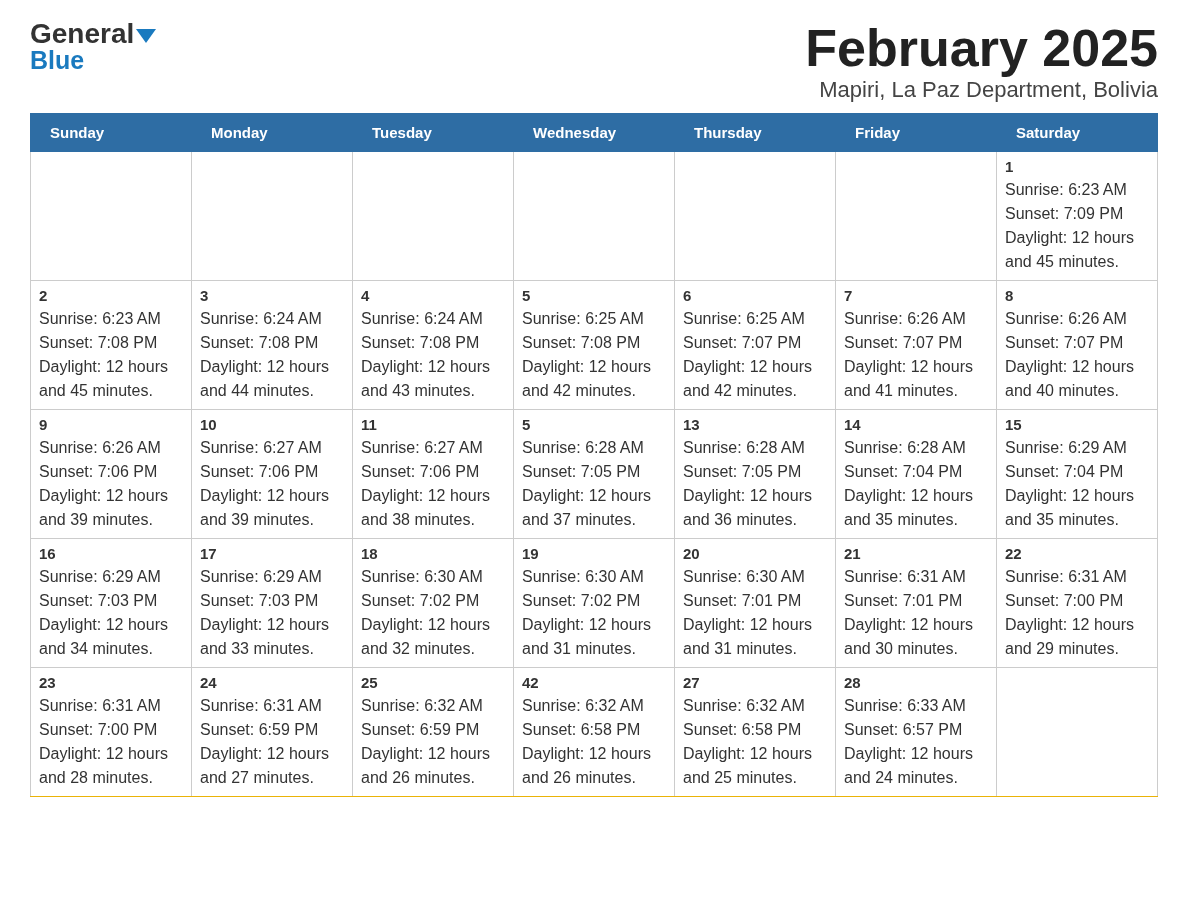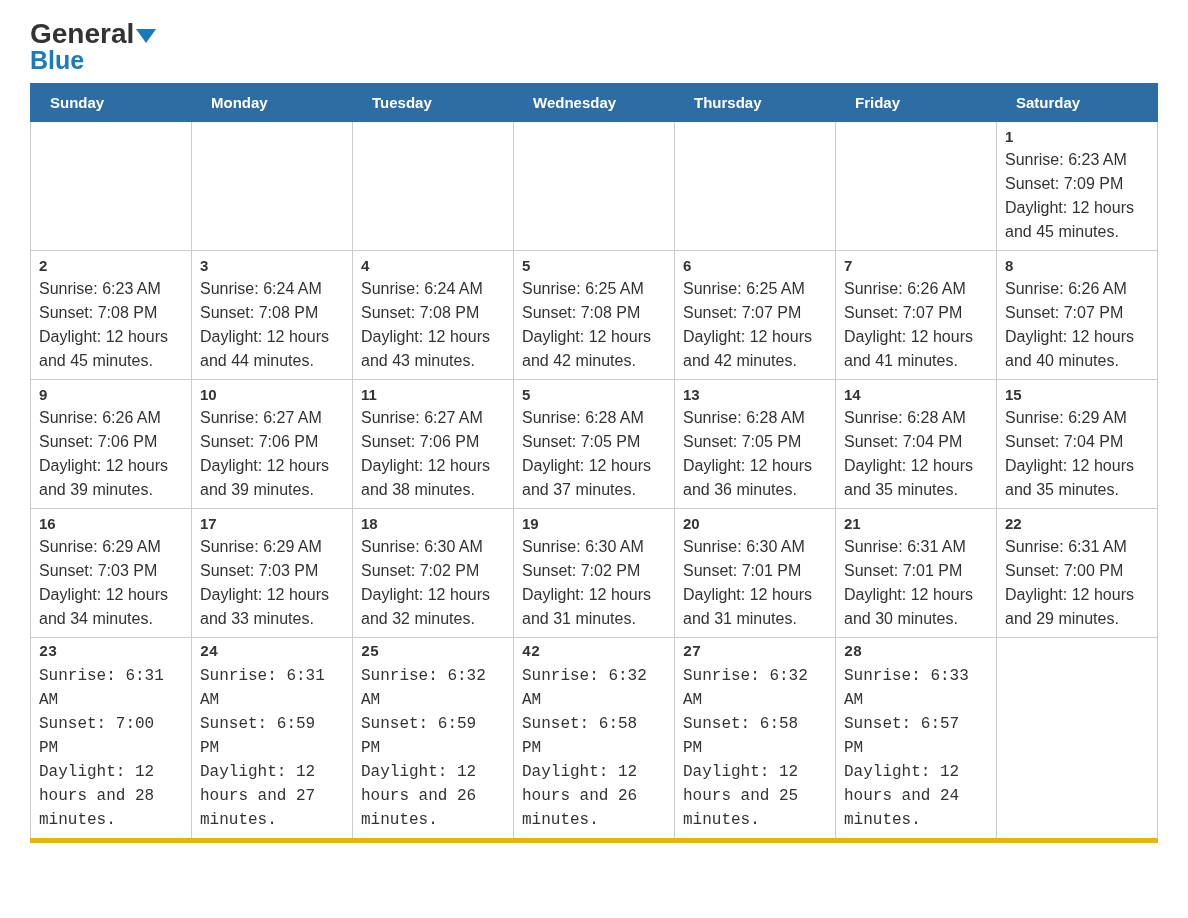--- a/index.html
+++ b/index.html
@@ -89,37 +89,38 @@
       font-weight: bold;
       margin-bottom: 3px;
       display: block;
     }
     .day-info {
       font-size: 16px;
       line-height: 1.5;
       color: #333;
     }
     .calendar tbody tr:last-child td {
-      border-bottom: 5px solid #eab308;
-      font-family: Liberation Mono, monospace;
+      border-bottom: 1px solid #eab308;
     }
   </style>
 </head>
 <body>
 
 <div class="header">
   <div class="logo">
     <div>
       <span class="logo-general">General</span><span class="logo-triangle"></span>
     </div>
     <div>
       <span class="logo-blue">Blue</span>
     </div>
   </div>
   <div class="title-block">
+    <h1>February 2025</h1>
+    <h2>Mapiri, La Paz Department, Bolivia</h2>
   </div>
 </div>
 
 <table class="calendar">
   <thead>
     <tr>
 
     <th>Sunday</th>
         <th>Monday</th>
         <th>Tuesday</th>

